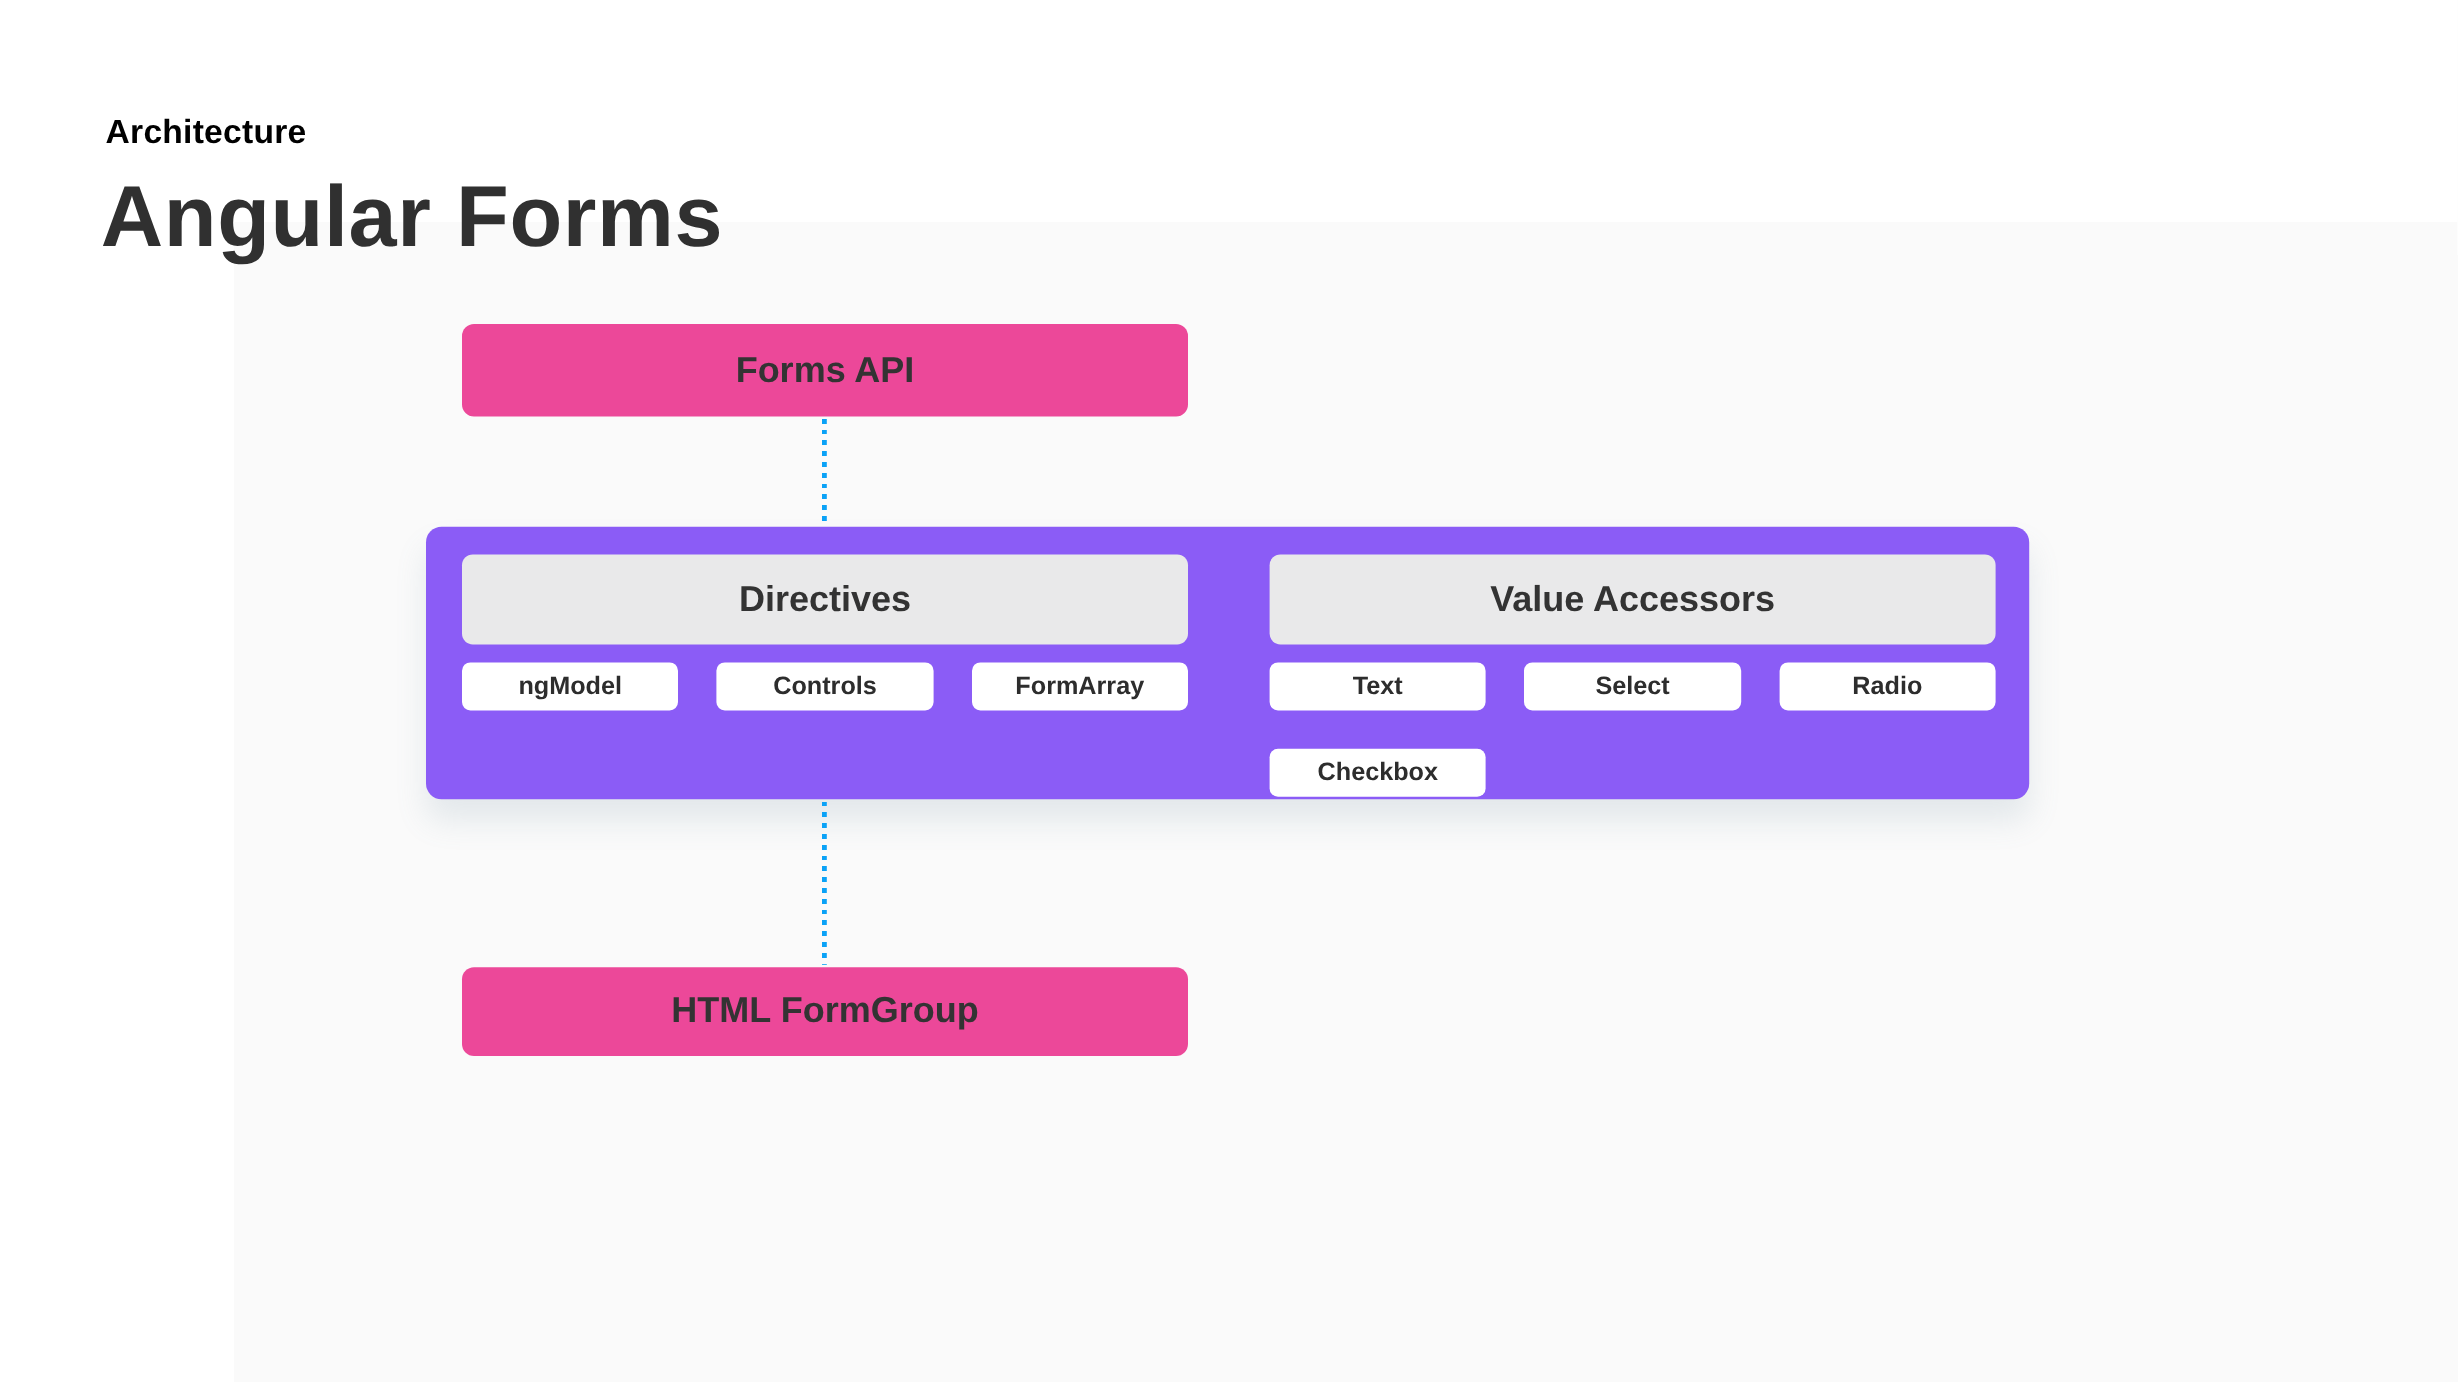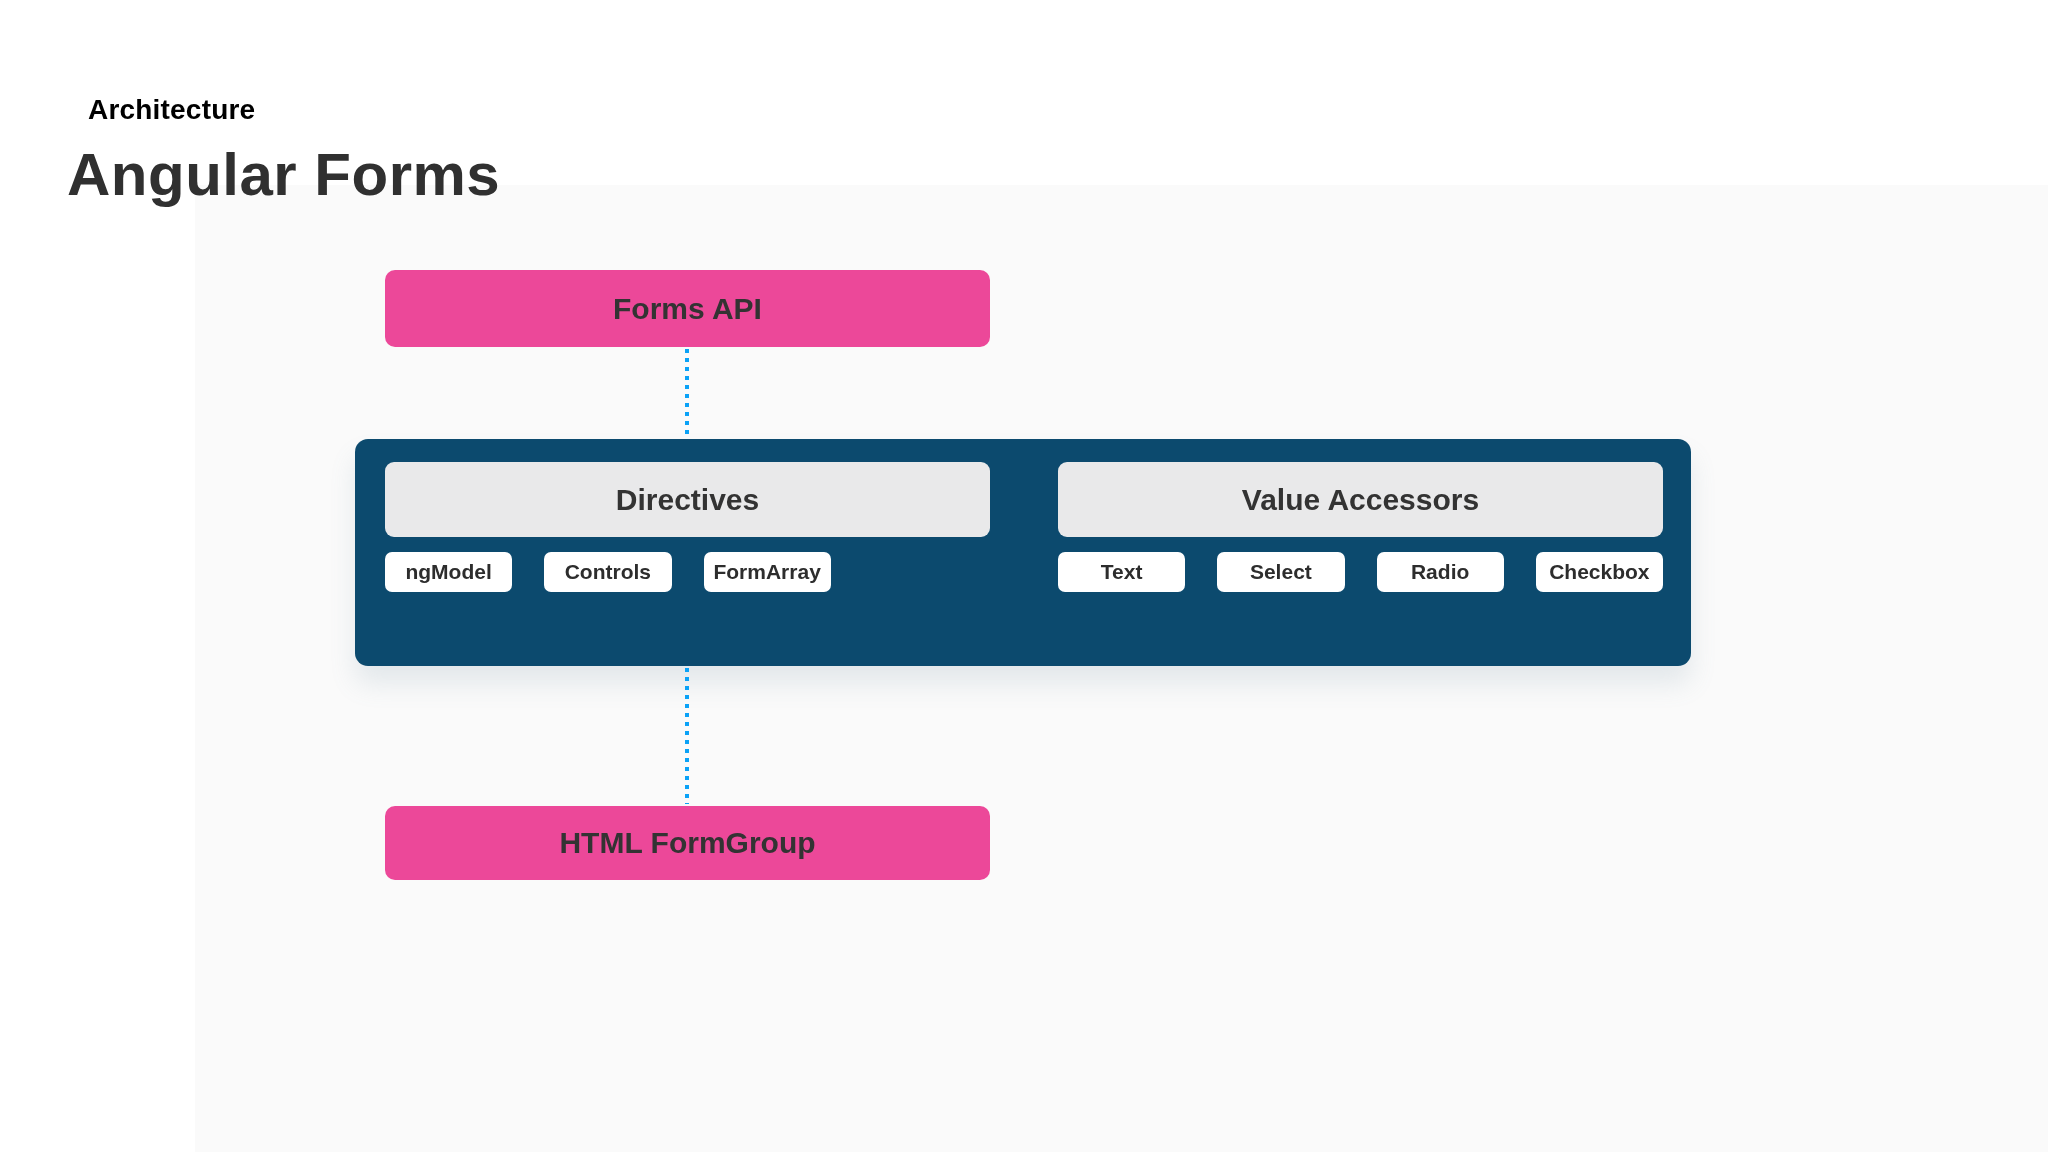--- a/index.html
+++ b/index.html
@@ -28,23 +28,23 @@
     position: absolute;
     left: 88px;
     top: 94px;
     font-size: 28px;
     font-weight: 700;
     color: #000000;
     letter-spacing: 0.2px;
   }
   .page-title {
     position: absolute;
-    left: 67px;
+    left: 84px;
     top: 140px;
-    font-size: 60px;
+    font-size: 72px;
     font-weight: 800;
     color: #303030;
     letter-spacing: 0.5px;
   }
   .node {
     position: absolute;
     width: 605px;
     height: 77px;
     background: #ec4899;
     border-radius: 10px;
@@ -70,21 +70,21 @@
   }
   .connector.top { top: 349px; height: 88px; }
   .connector.bottom { top: 668px; height: 136px; }
 
   .blue-panel {
     position: absolute;
     left: 355px;
     top: 439px;
     width: 1336px;
     height: 227px;
-    background: #0c4a6e;
+    background: #8b5cf6;
     border-radius: 13px;
     box-shadow: 0 18px 26px rgba(110, 140, 160, 0.16);
   }
   .group {
     position: absolute;
     top: 23px;
     width: 605px;
   }
   .group.left { left: 30px; }
   .group.right { left: 703px; }
@@ -95,21 +95,21 @@
     display: flex;
     align-items: center;
     justify-content: center;
     font-size: 30px;
     font-weight: 700;
     color: #333333;
     margin-bottom: 15px;
   }
   .group-items {
     display: grid;
-    grid-template-columns: 1fr 1fr 1fr 1fr;
+    grid-template-columns: 1fr 1fr 1fr;
     column-gap: 27px;
     row-gap: 14px;
     gap: 32px;
   }
   .group-item {
     height: 40px;
     background: #ffffff;
     border-radius: 7px;
     display: flex;
     align-items: center;

